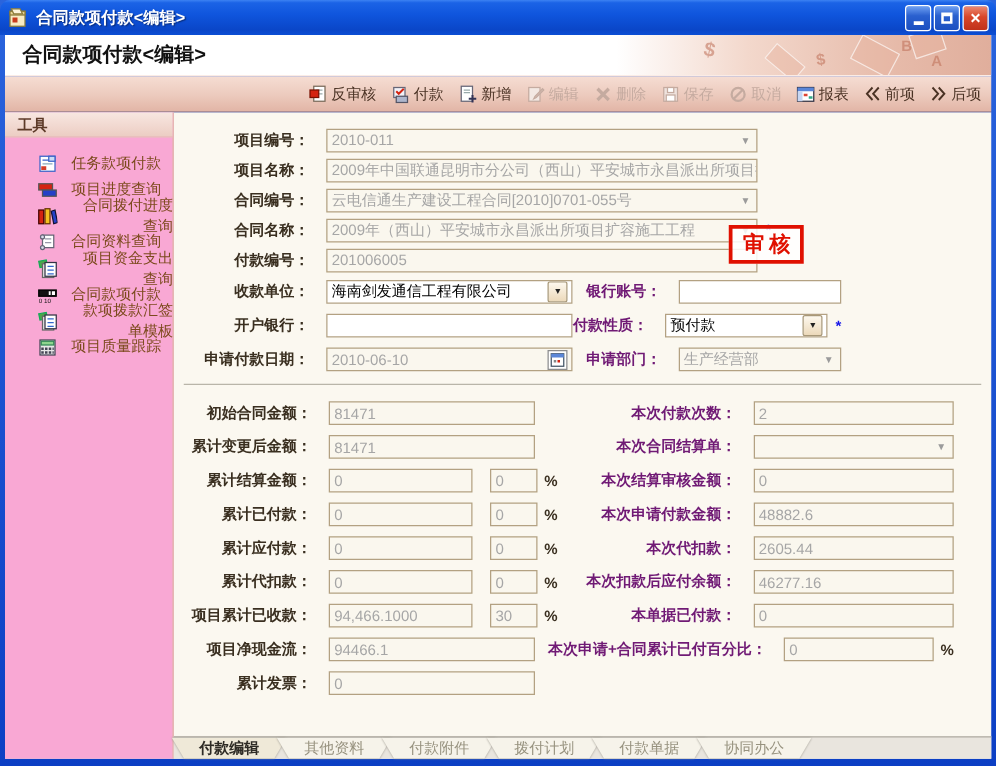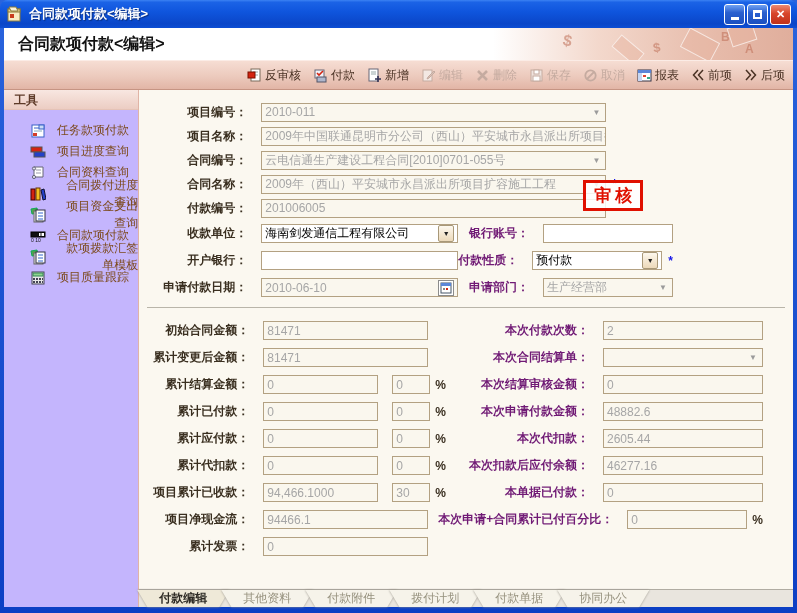--- a/index.html
+++ b/index.html
@@ -36,21 +36,21 @@
   
   .toolbar { height:30px; background:linear-gradient(180deg,#f6ddd3,#eccabd 55%,#e2b5a6);
     border-top:1px solid #fbece6; border-bottom:1px solid #c69483;
     display:flex; align-items:center; justify-content:flex-end; gap:12px; padding:0 8px; }
   .tbtn { display:flex; align-items:center; gap:3px; color:#4a3224; cursor:default; }
   .tbtn.dis { color:#c5aba0; }
   .tbtn svg { display:block; }
 
   
   .body { display:flex; height:517px; background:#fbf8f0; }
-  .sidebar { width:182px; background:#c4b5fd; border-right:1px solid #e0b4a6; }
+  .sidebar { width:182px; background:#f9a8d4; border-right:1px solid #e0b4a6; }
   .sb-h1 { height:20px; line-height:20px; padding-left:10px; font-weight:bold; color:#5d3a28;
     background:linear-gradient(180deg,#f8e7e1,#eccdc3); border-bottom:1px solid #e5c3b7; }
   .sb-h2 { height:20px; line-height:20px; padding-left:10px; font-weight:bold; color:#8b3518;
     background:linear-gradient(180deg,#eec9bd,#dda795); border-bottom:1px solid #fff; margin-top:3px; }
   .sb-list { padding-top:10px;text-align:right; }
   .sb-item { height:21px; display:flex; align-items:center; gap:11px; padding-left:26px;
     color:#7c4a1d; cursor:default; }
   .sb-item svg { flex:0 0 auto; }
 
   
@@ -232,35 +232,35 @@
         </div>
         <div class="sb-item">
           <svg width="16" height="16" viewBox="0 0 16 16">
               <rect x="1" y="3" width="11" height="5" fill="#d42310" stroke="#555"></rect>
               <rect x="4" y="8" width="11" height="5" fill="#2440c8" stroke="#555"></rect>
             </svg>
           <span>项目进度查询</span>
         </div>
         <div class="sb-item">
           <svg width="16" height="16" viewBox="0 0 16 16">
+              <rect x="1" y="3" width="4" height="11" fill="#d42310" stroke="#400"></rect>
+              <rect x="6" y="2" width="4" height="12" fill="#f4c020" stroke="#630"></rect>
+              <path d="M11 4 L14 3 L16 13 L13 14 Z" fill="#2440c8" stroke="#113"></path>
+            </svg>
+          <span>合同拨付进度查询</span>
+        </div>
+        <div class="sb-item">
+          <svg width="16" height="16" viewBox="0 0 16 16">
               <path d="M4 2 H13 V12 H4 Z" fill="#fff" stroke="#667"></path>
               <circle cx="4" cy="3.5" r="1.6" fill="#dde" stroke="#667"></circle>
               <circle cx="4" cy="12" r="1.6" fill="#dde" stroke="#667"></circle>
               <line x1="6" y1="5" x2="11" y2="5" stroke="#99a"></line>
               <line x1="6" y1="8" x2="11" y2="8" stroke="#99a"></line>
             </svg>
           <span>合同资料查询</span>
-        </div>
-        <div class="sb-item">
-          <svg width="16" height="16" viewBox="0 0 16 16">
-              <rect x="1" y="3" width="4" height="11" fill="#d42310" stroke="#400"></rect>
-              <rect x="6" y="2" width="4" height="12" fill="#f4c020" stroke="#630"></rect>
-              <path d="M11 4 L14 3 L16 13 L13 14 Z" fill="#2440c8" stroke="#113"></path>
-            </svg>
-          <span>合同拨付进度查询</span>
         </div>
         <div class="sb-item">
           <svg width="16" height="16" viewBox="0 0 16 16">
               <path d="M1 2 L7 1 L8 6 L2 7 Z" fill="#4ca64c" stroke="#1a5"></path>
               <rect x="4" y="4" width="9" height="11" fill="#e8e8e8" stroke="#666"></rect>
               <rect x="6" y="3" width="9" height="11" fill="#fff" stroke="#334"></rect>
               <line x1="8" y1="6" x2="13" y2="6" stroke="#36c"></line>
               <line x1="8" y1="9" x2="13" y2="9" stroke="#36c"></line>
               <line x1="8" y1="12" x2="13" y2="12" stroke="#36c"></line>
             </svg>

